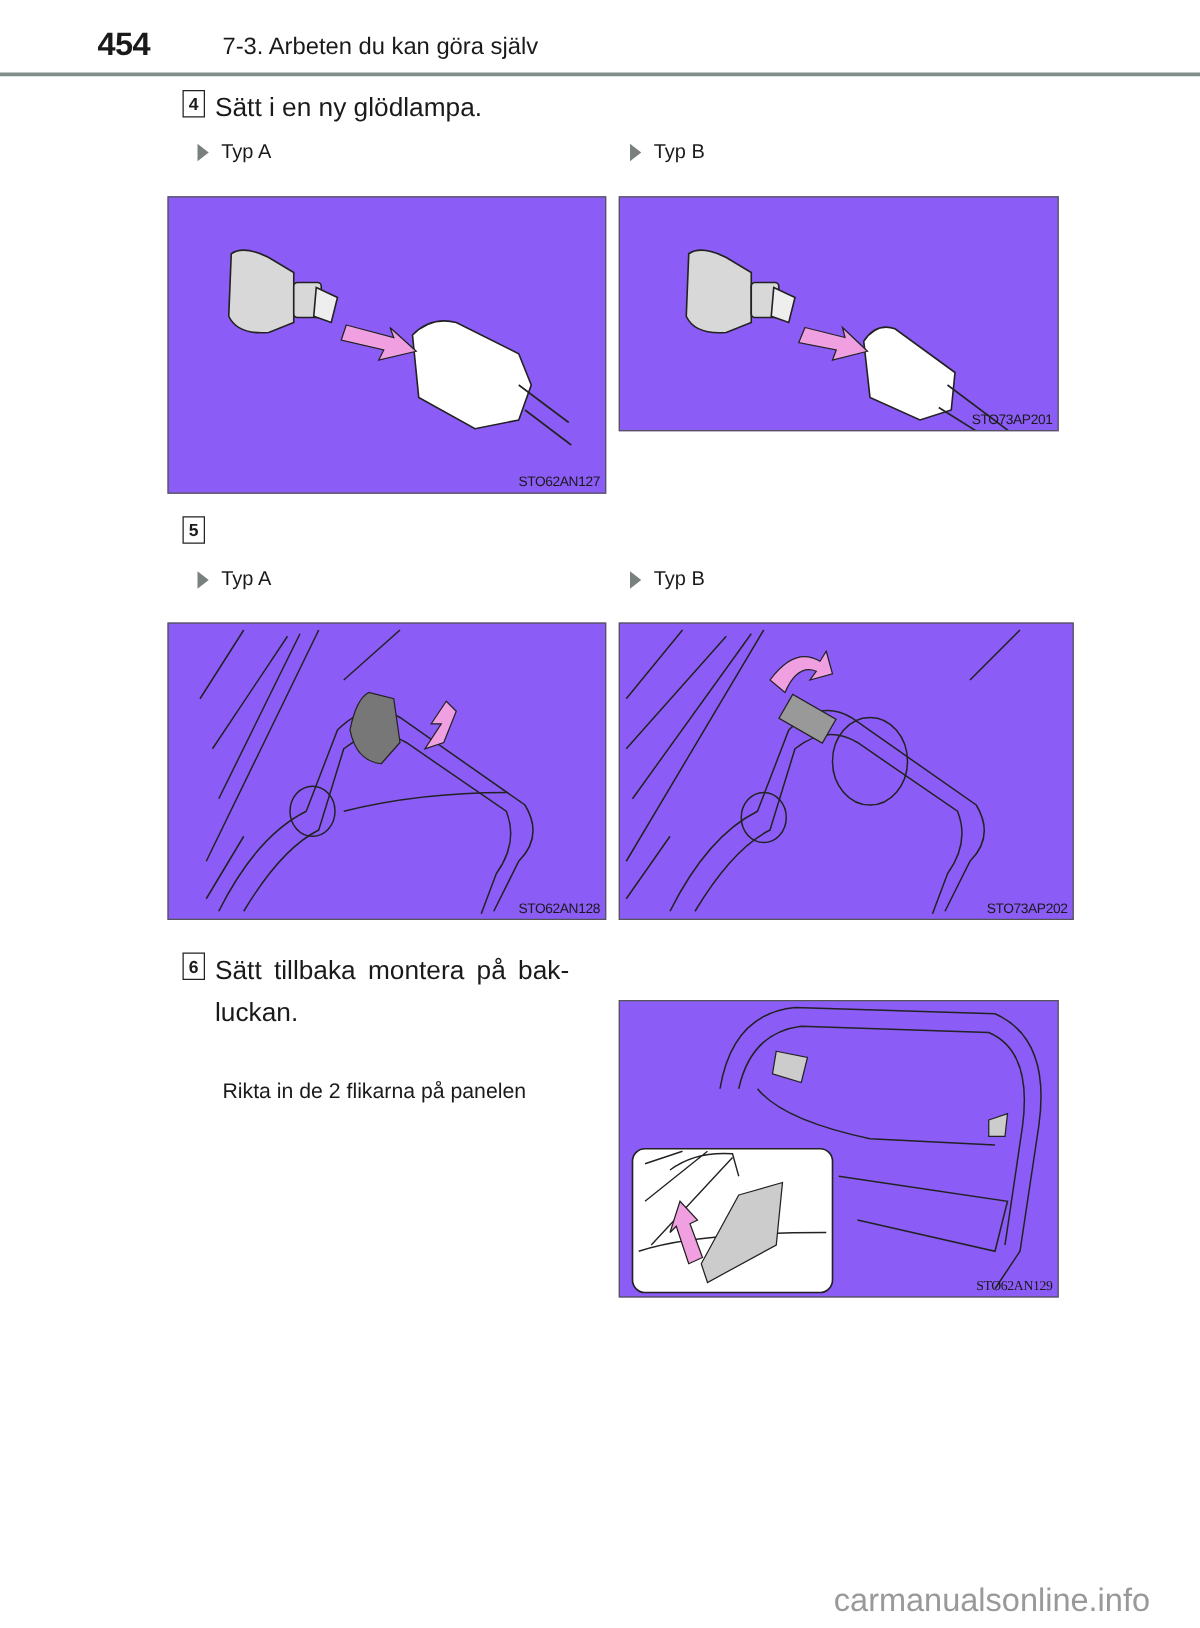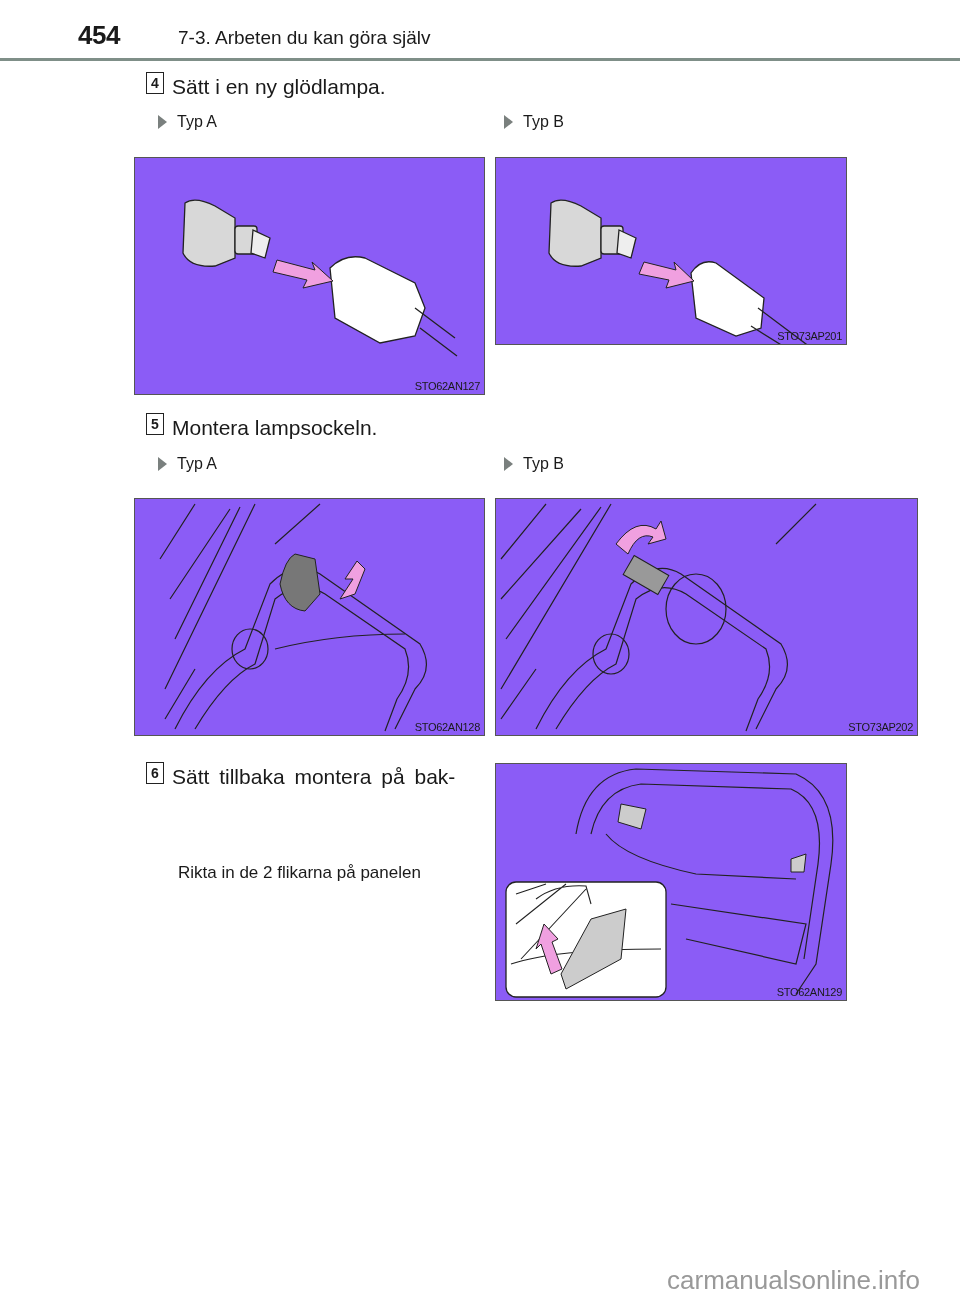--- a/index.html
+++ b/index.html
@@ -60,21 +60,20 @@
       <path d="M195,115 Q205,100 220,105 L268,140 L265,170 L240,178 L200,160 Z" fill="#fff"></path>
       <path d="M262,150 L322,195 M255,168 L322,210" fill="none"></path>
     </g>
     <path d="M148,104 L180,112 L178,104 L198,123 L170,130 L173,122 L143,116 Z" fill="#f0a0e0" stroke="#222" stroke-width="1"></path>
   </svg>
   <div class="code">STO73AP201</div>
 </div>
 
 <div class="step" style="left:146px; top:411px;">
   <div class="step-num">5</div>
-  <div class="step-text">Montera lampsockeln.</div>
 </div>
 <div class="typ" style="left:158px; top:455px;">
   <span class="tri"></span>
   <span>Typ A</span>
 </div>
 <div class="typ" style="left:504px; top:455px;">
   <span class="tri"></span>
   <span>Typ B</span>
 </div>
 
@@ -85,46 +84,47 @@
       <path d="M40,230 Q70,170 110,150 L135,85 Q160,60 185,75 L285,145 Q300,170 280,190 L260,230"></path>
       <path d="M60,230 Q90,180 120,165 L140,100 Q165,80 190,95 L270,150 Q280,175 262,200 L250,232"></path>
       <ellipse cx="115" cy="150" rx="18" ry="20"></ellipse>
       <path d="M140,150 Q200,135 270,135"></path>
     </g>
     <path d="M160,55 Q150,60 145,85 Q150,110 170,112 L185,95 L180,60 Z" fill="#777" stroke="#222"></path>
     <path d="M222,62 L210,80 L218,80 L205,100 L220,95 L230,70 Z" fill="#f0a0e0" stroke="#222"></path>
   </svg>
   <div class="code">STO62AN128</div>
 </div>
-<div class="fig" style="left:495px; top:498px; width:423px; height:238px;">
+<div class="fig" style="left:495px; top:498px; width:364px; height:238px;">
   <svg width="352" height="238">
     <g stroke="#222" stroke-width="1.2" fill="none">
       <path d="M5,60 L50,5 M5,100 L85,10 M10,140 L105,8 M5,190 L115,5 M5,220 L40,170 M280,45 L320,5"></path>
       <path d="M40,230 Q70,170 110,150 L135,85 Q160,60 185,75 L285,145 Q300,170 280,190 L260,230"></path>
       <path d="M60,230 Q90,180 120,165 L140,100 Q165,80 190,95 L270,150 Q280,175 262,200 L250,232"></path>
       <ellipse cx="115" cy="155" rx="18" ry="20"></ellipse>
       <ellipse cx="200" cy="110" rx="30" ry="35"></ellipse>
     </g>
     <rect x="130" y="65" width="40" height="22" fill="#999" stroke="#222" transform="rotate(30 150 76)"></rect>
     <path d="M120,45 Q140,18 160,30 L165,22 L170,40 L152,45 L157,38 Q142,32 132,55 Z" fill="#f0a0e0" stroke="#222"></path>
   </svg>
   <div class="code">STO73AP202</div>
 </div>
 
 <div class="step" style="left:146px; top:760px;">
   <div class="step-num">6</div>
   <div class="step-text">
     <div style="word-spacing:4px;">Sätt tillbaka montera på bak-</div>
+    <div>luckan.</div>
   </div>
 </div>
 <div class="body-text" style="left:178px; top:826px;">
   <div>Rikta in de 2 flikarna på panelen</div>
 </div>
 
-<div class="fig" style="left:495px; top:763px; width:352px; height:238px;">
+<div class="fig" style="left:495px; top:800px; width:352px; height:238px;font-family:Liberation Serif, serif;">
   <svg width="352" height="238">
     <g stroke="#222" stroke-width="1.2" fill="none">
       <path d="M80,70 Q90,10 140,5 L300,10 Q345,30 335,100 L320,200 L300,230"></path>
       <path d="M95,70 Q105,25 145,20 L295,25 Q330,40 322,100 L308,195"></path>
       <path d="M110,70 Q130,95 200,110 L300,115"></path>
       <path d="M175,140 L310,160 L300,200 L190,175"></path>
     </g>
     <path d="M125,40 L150,45 L145,65 L122,58 Z" fill="#ccc" stroke="#222"></path>
     <path d="M295,95 L310,90 L308,108 L295,108 Z" fill="#ccc" stroke="#222"></path>
     <rect x="10" y="118" width="160" height="115" rx="10" fill="#fff" stroke="#222" stroke-width="1.3"></rect>

